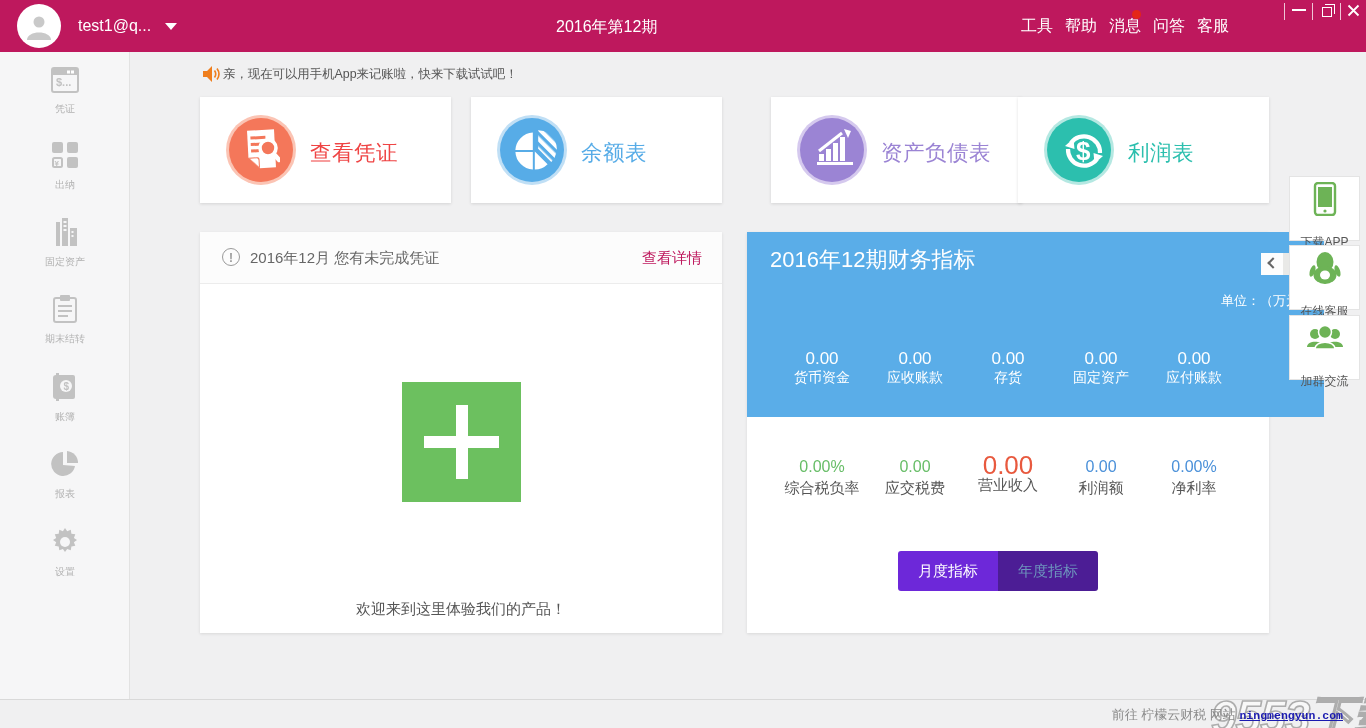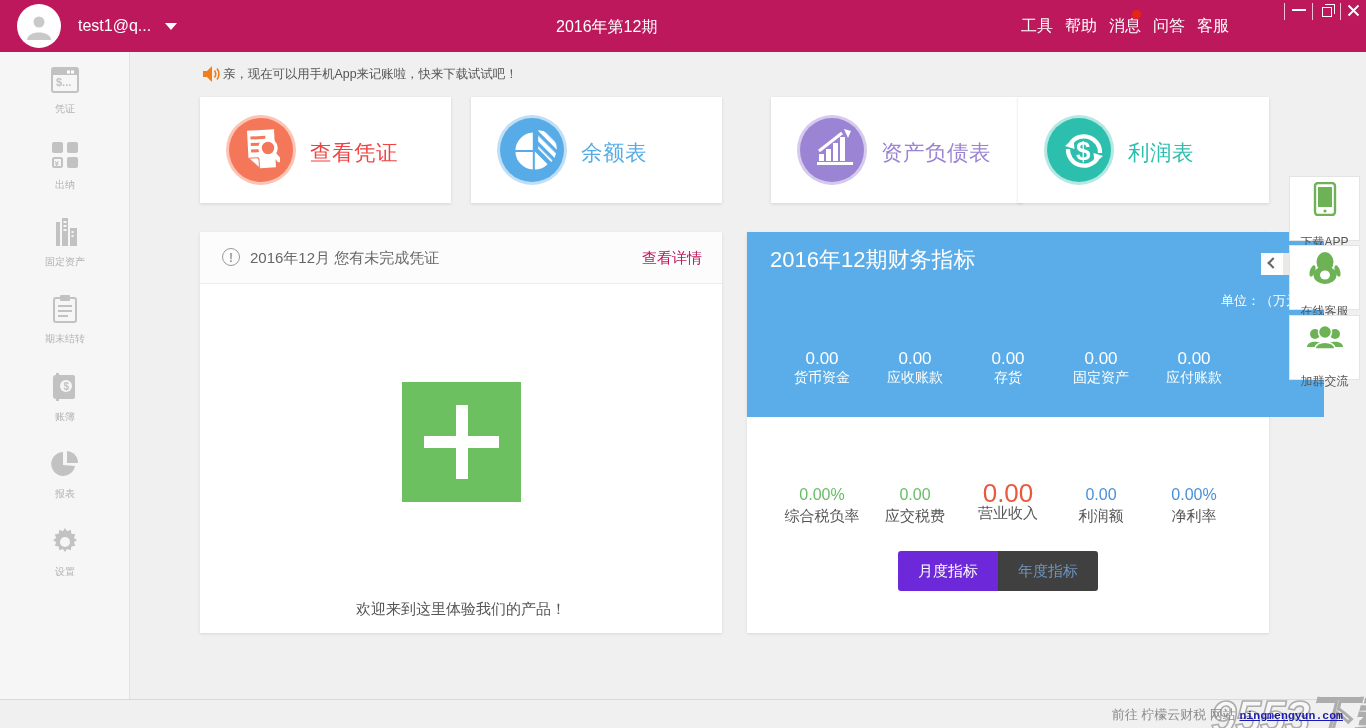--- a/index.html
+++ b/index.html
@@ -72,29 +72,29 @@
 #rnav .b { position:absolute; top:0; width:22px; height:22px; }
 #rnav .bl { right:22px; background:#fdfdfd; }
 #rnav .br { right:0; background:#e9e9e7; }
 .chev { position:absolute; top:6px; width:8px; height:8px; border-left:2px solid #666; border-bottom:2px solid #666; }
 .chev.l { left:8px; transform:rotate(45deg); }
 .chev.r { left:4px; transform:rotate(225deg); border-color:#fff; }
 #runit { position:absolute; right:12px; top:60px; font-size:13px; color:#fff; }
 .bstat { position:absolute; top:117px; width:94px; text-align:center; color:#fff; }
 .bstat .v { font-size:17px; line-height:20px; }
 .bstat .l { font-size:14px; margin-top:0px; }
-.wstat { position:absolute; top:254px; width:94px; text-align:center; }
+.wstat { position:absolute; top:226px; width:94px; text-align:center; }
 .wstat .v { font-size:16px; line-height:18px; }
 .wstat .l { font-size:15px; color:#555; margin-top:3px; }
 .c0 { left:28px; } .c1 { left:121px; } .c2 { left:214px; } .c3 { left:307px; } .c4 { left:400px; }
 #bigv { font-size:26px; line-height:21px; position:relative; top:-3px; }
 #tabs { position:absolute; left:151px; top:319px; height:40px; }
 #tabs .tb { position:absolute; top:0; width:100px; height:40px; text-align:center; line-height:40px; font-size:15px; }
 #tab1 { left:0; background:#6d28d9; color:#fff; border-radius:3px 0 0 3px; }
-#tab2 { left:100px; background:#404040; color:#6d95bd; border-radius:0 3px 3px 0; }
+#tab2 { left:100px; background:#4c1d95; color:#6d95bd; border-radius:0 3px 3px 0; }
 
 
 .tool { position:absolute; left:1289px; width:71px; height:65px; background:#fff; border:1px solid #e4e4e4; text-align:center; }
 .tool svg { display:block; margin:5px auto 0; }
 .tool .lbl { display:block; font-size:12px; color:#555; margin-top:18px; }
 #tool1 { top:176px; } #tool2 { top:245px; } #tool3 { top:315px; } #tool4 { top:385px; }
 
 
 #footline { position:absolute; left:0; top:699px; width:1366px; height:1px; background:#d9d9d9; }
 #foottxt { position:absolute; right:23px; top:706px; font-size:13px; color:#8a8a8a; }

